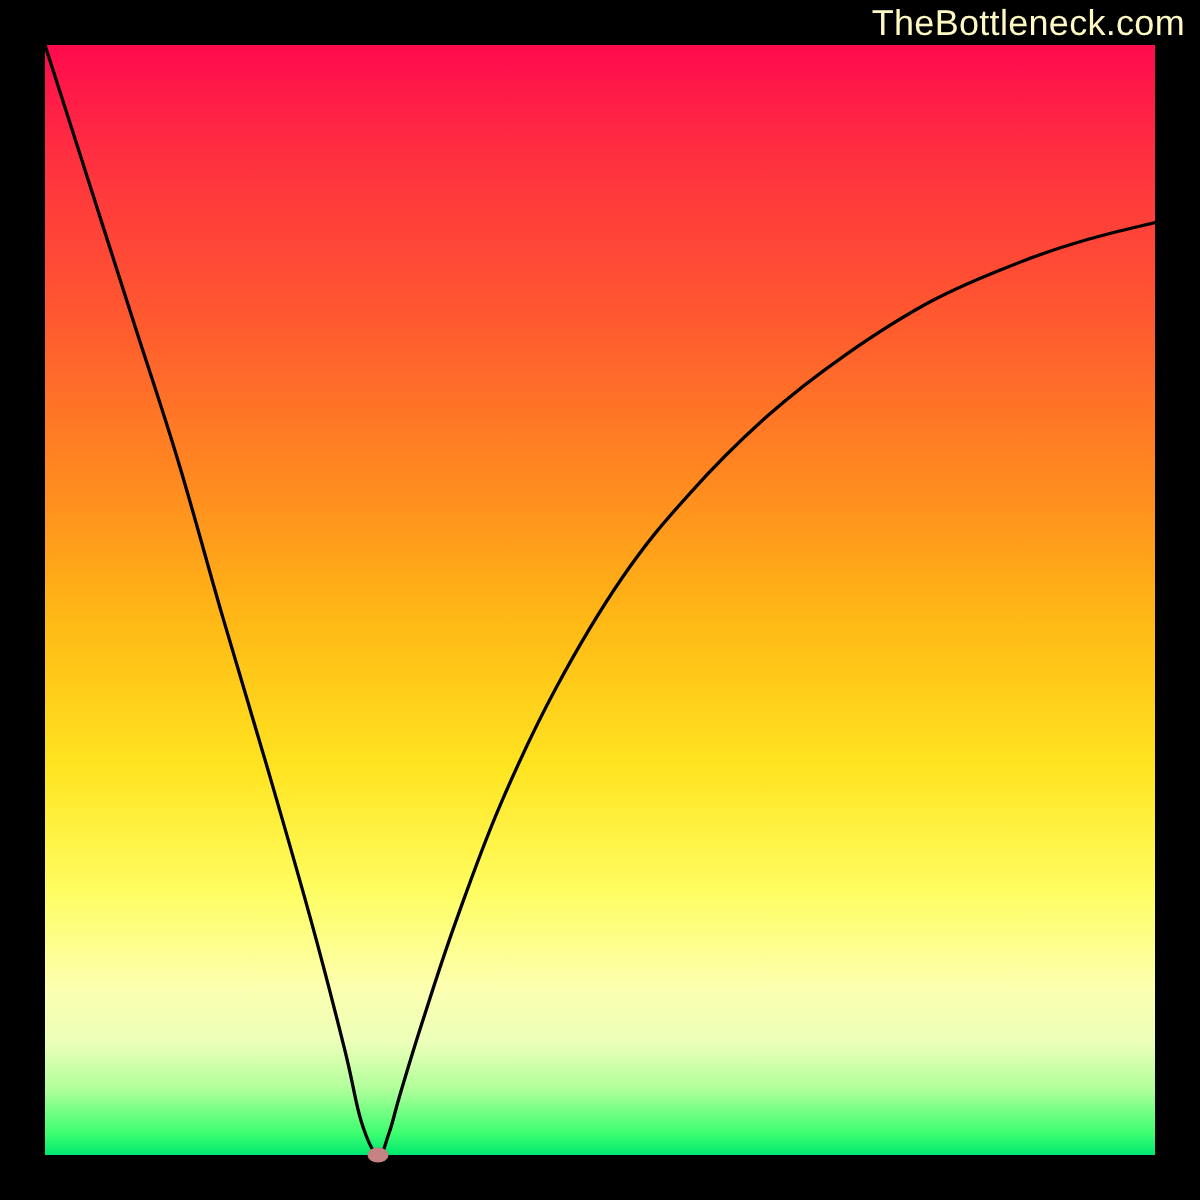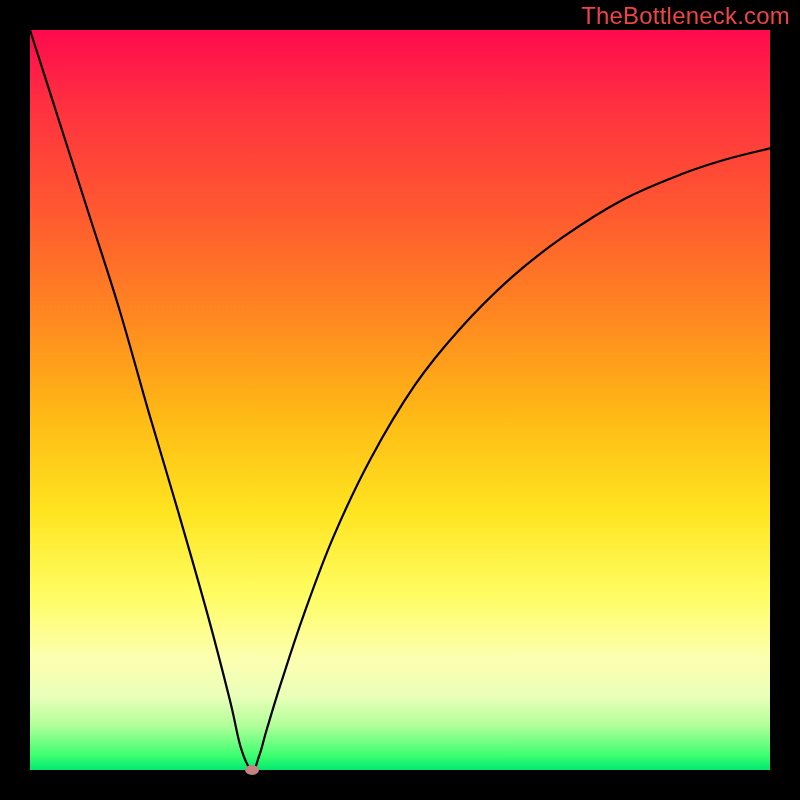--- a/index.html
+++ b/index.html
@@ -14,21 +14,21 @@
   .outer {
     position: relative;
     width: 800px;
     height: 800px;
     background: #000;
   }
   .watermark {
     position: absolute;
     top: 2px;
     right: 10px;
-    color: #ef4444;
+    color: #fef9c3;
     font-size: 24px;
     font-weight: 500;
     letter-spacing: 0.2px;
     z-index: 20;
     user-select: none;
   }
   .plot-frame {
     position: absolute;
     left: 30px;
     top: 30px;

